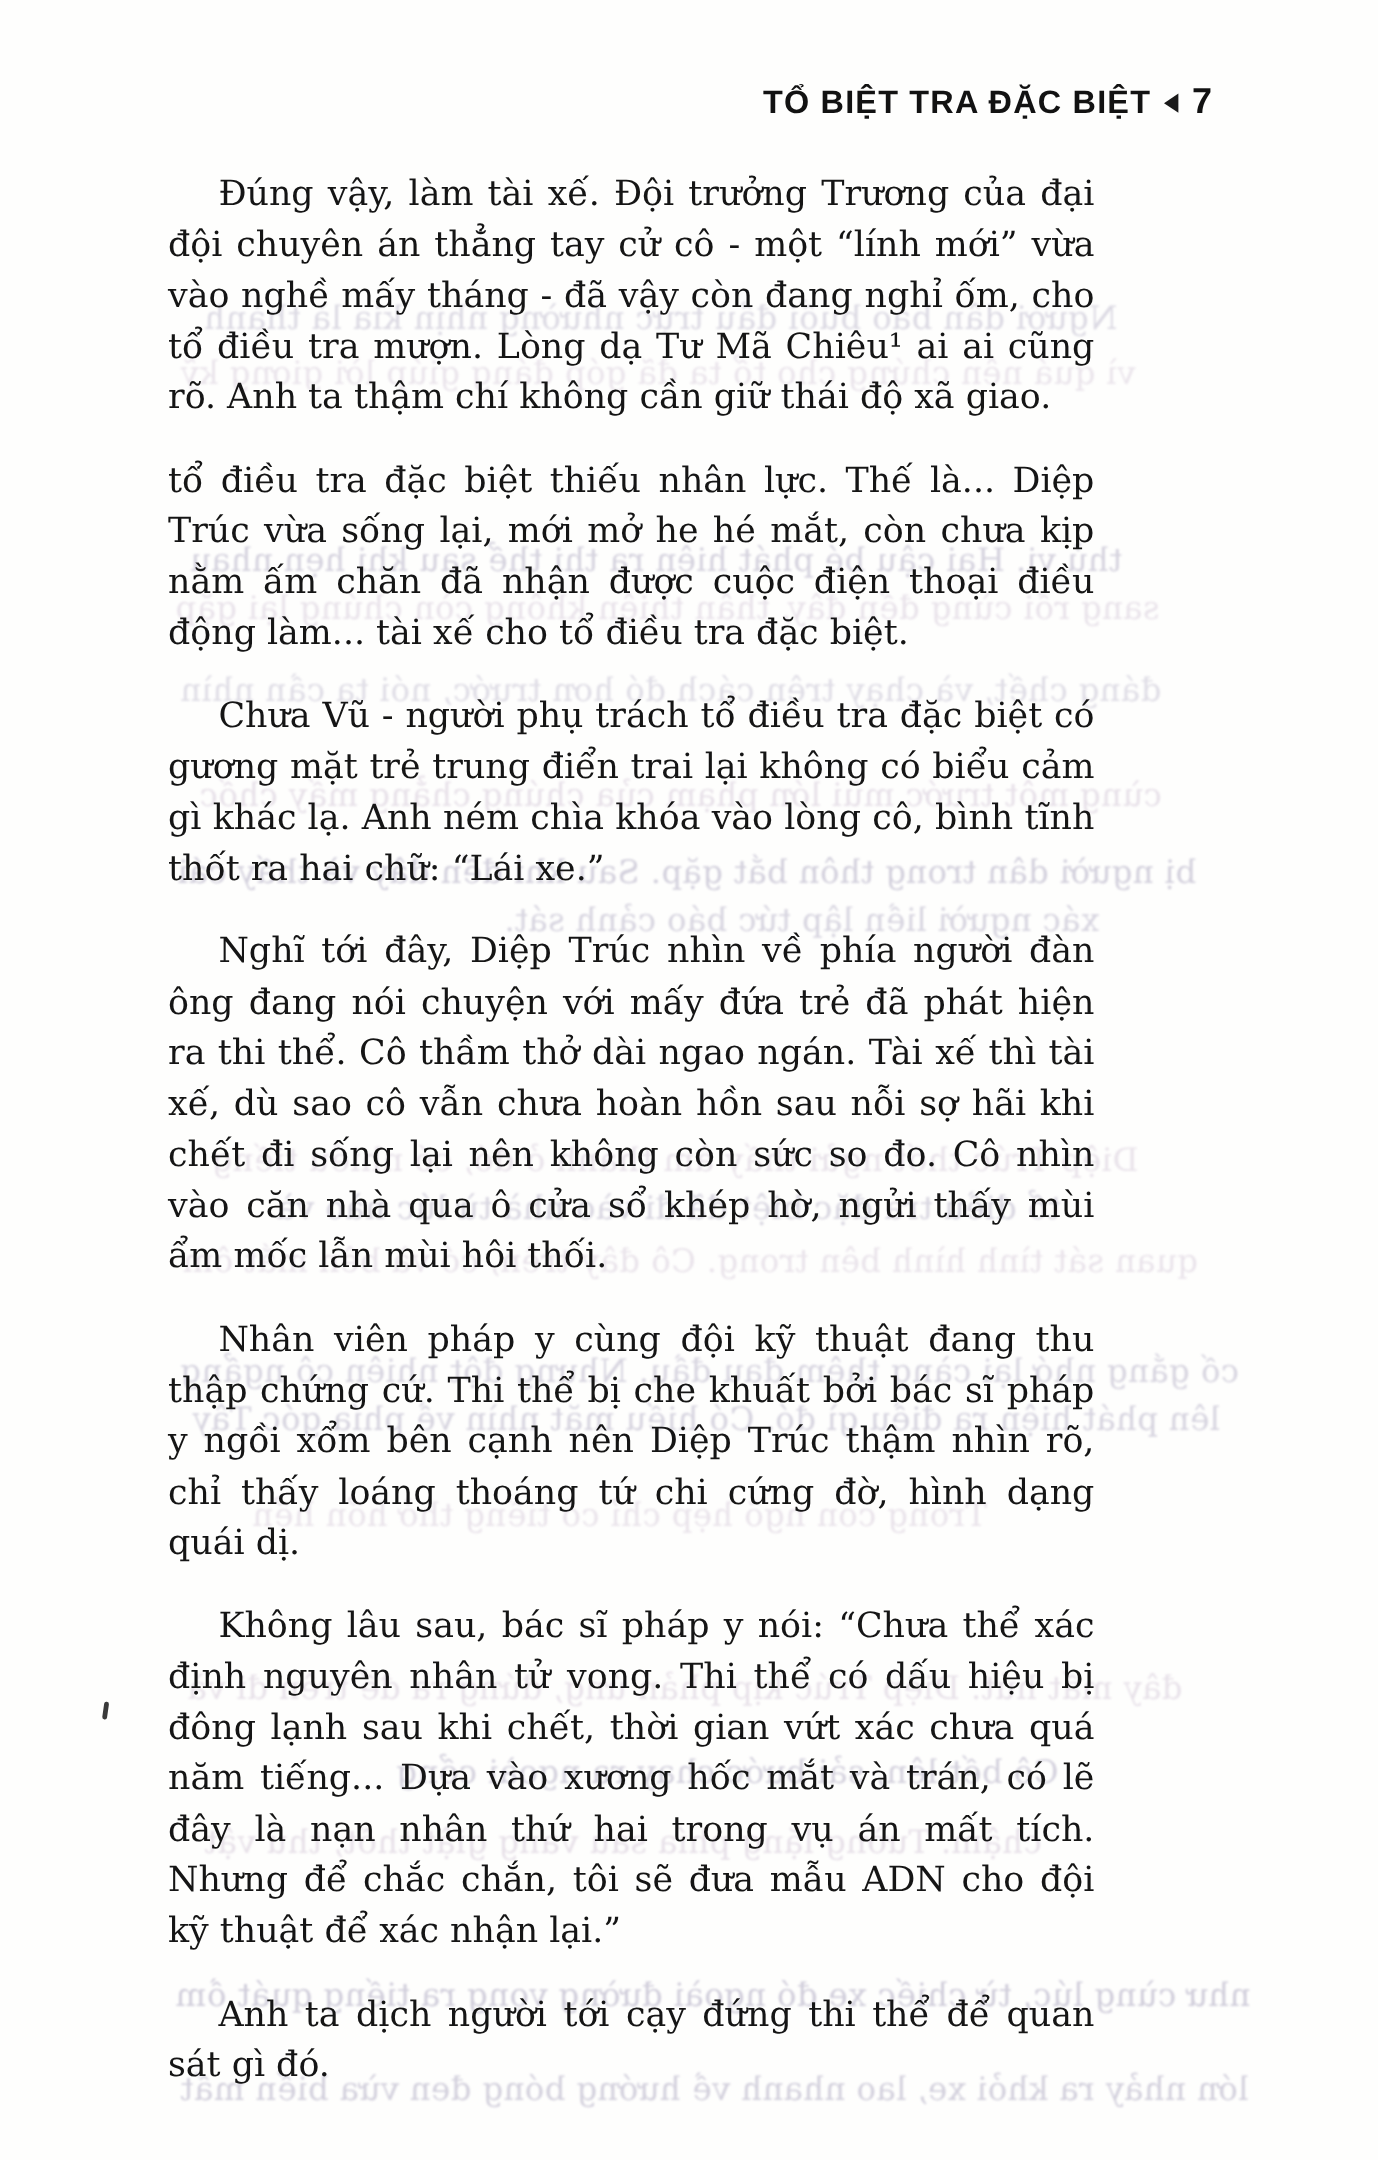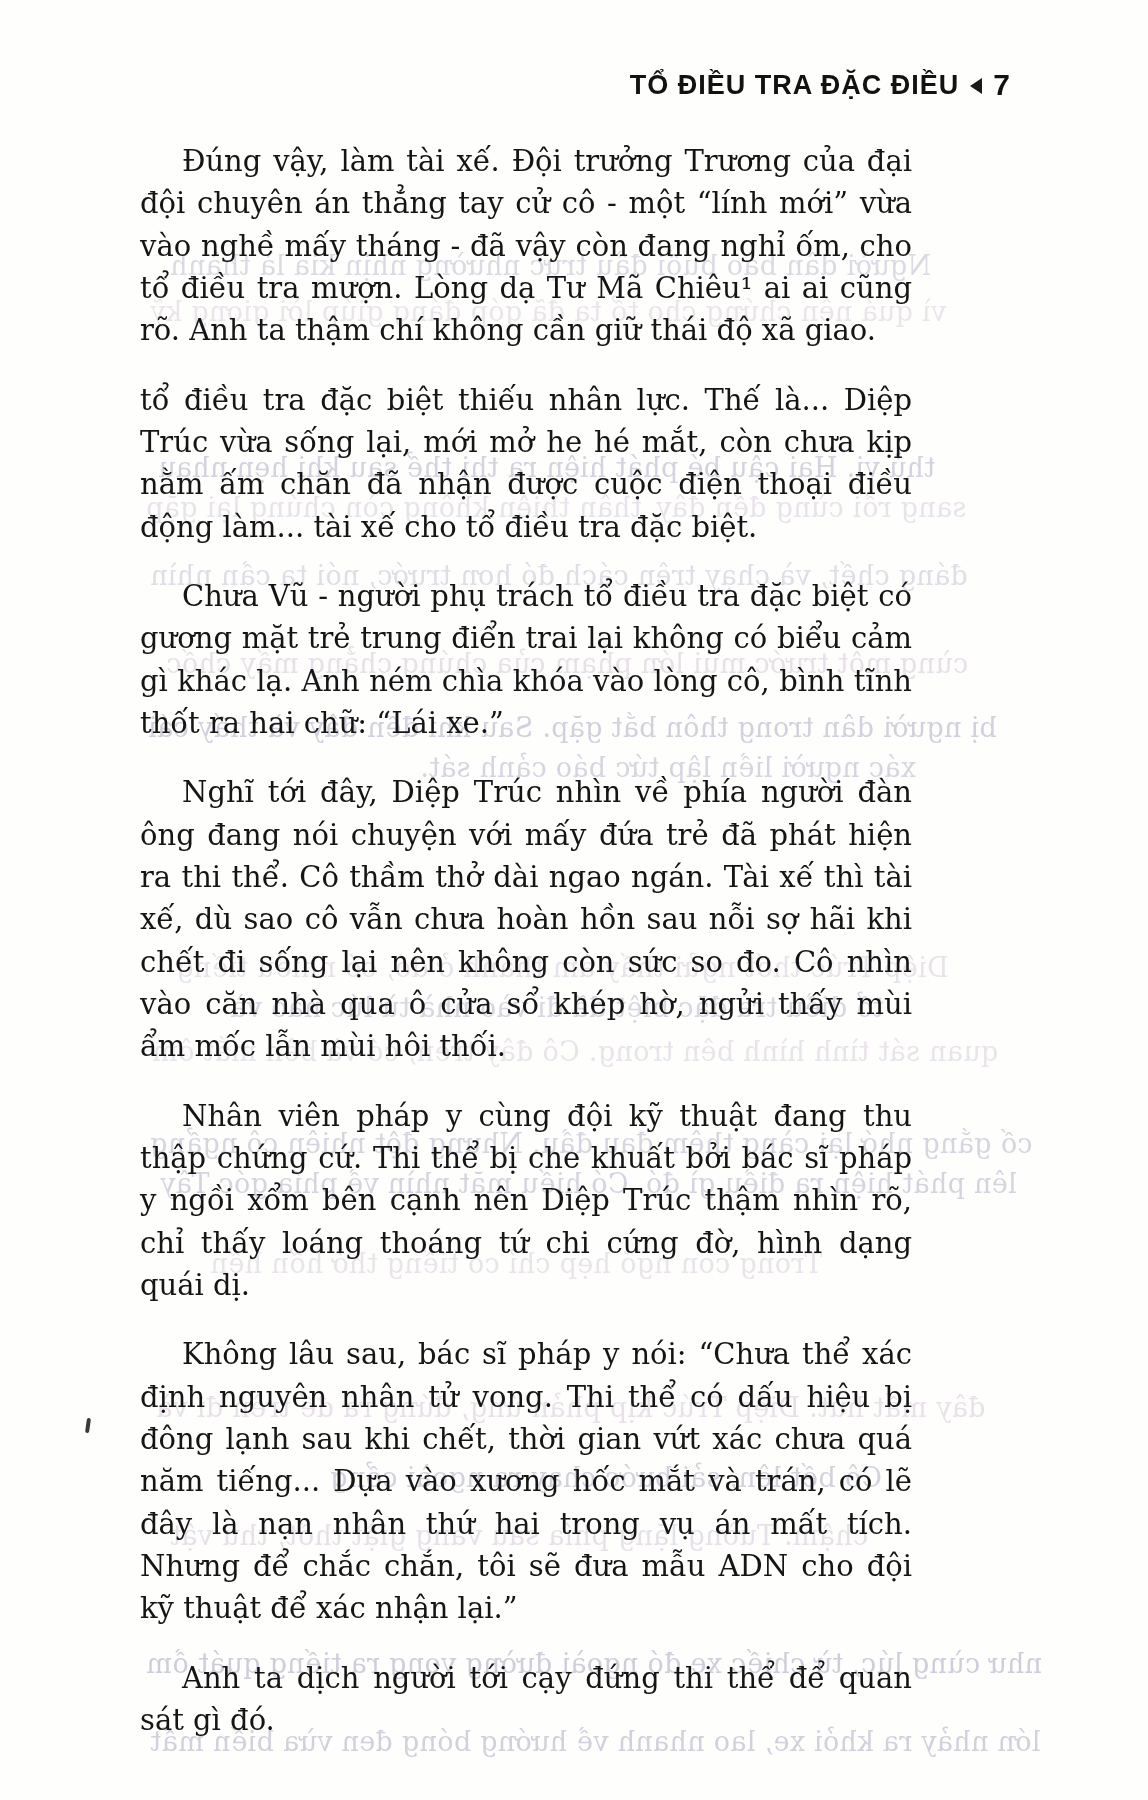--- a/index.html
+++ b/index.html
@@ -85,21 +85,21 @@
     <span class="bleed blue" style="top:1168px;left:160px;opacity:.35">lên phát hiện ra điều gì đó. Có hiếu mặt nhìn về phía góc Tây</span>
     <span class="bleed pink" style="top:1248px;left:210px;opacity:.27">Trong con ngõ hẹp chỉ có tiếng thở hổn hển</span>
     <span class="bleed pink" style="top:1392px;left:156px;opacity:.29">đây mất hút. Diệp Trúc kịp phản ứng, đứng ra để trên đi và</span>
     <span class="bleed blue" style="top:1462px;left:330px;opacity:.37">Cô bết lên, sải bước chạy ra ngoài cổng</span>
     <span class="bleed pink" style="top:1520px;left:170px;opacity:.30">chậm. Tường lặng phía sau vang giật thốt, thu vật</span>
     <span class="bleed blue" style="top:1648px;left:146px;opacity:.40">như cùng lúc, từ chiếc xe đó ngoài đường vọng ra tiếng quát ồm</span>
     <span class="bleed blue" style="top:1726px;left:150px;opacity:.38">lớn nhảy ra khỏi xe, lao nhanh về hướng bóng đen vừa biến mất</span>
   </div>
 
   <div class="running-header">
-    <span class="rh-title">TỔ ĐIỀU TRA ĐẶC ĐIỀU</span>
+    <span class="rh-title">TỔ BIỆT TRA ĐẶC BIỆT</span>
     <span class="rh-arrow"></span>
     <span class="rh-num">7</span>
   </div>
 
   <div class="text-block">
     <p class="para indent">Đúng vậy, làm tài xế. Đội trưởng Trương của đại đội chuyên án thẳng tay cử cô - một “lính mới” vừa vào nghề mấy tháng - đã vậy còn đang nghỉ ốm, cho tổ điều tra mượn. Lòng dạ Tư Mã Chiêu¹ ai ai cũng rõ. Anh ta thậm chí không cần giữ thái độ xã giao.</p>
     <p class="para">tổ điều tra đặc biệt thiếu nhân lực. Thế là... Diệp Trúc vừa sống lại, mới mở he hé mắt, còn chưa kịp nằm ấm chăn đã nhận được cuộc điện thoại điều động làm... tài xế cho tổ điều tra đặc biệt.</p>
     <p class="para indent">Chưa Vũ - người phụ trách tổ điều tra đặc biệt có gương mặt trẻ trung điển trai lại không có biểu cảm gì khác lạ. Anh ném chìa khóa vào lòng cô, bình tĩnh thốt ra hai chữ: “Lái xe.”</p>
     <p class="para indent">Nghĩ tới đây, Diệp Trúc nhìn về phía người đàn ông đang nói chuyện với mấy đứa trẻ đã phát hiện ra thi thể. Cô thầm thở dài ngao ngán. Tài xế thì tài xế, dù sao cô vẫn chưa hoàn hồn sau nỗi sợ hãi khi chết đi sống lại nên không còn sức so đo. Cô nhìn vào căn nhà qua ô cửa sổ khép hờ, ngửi thấy mùi ẩm mốc lẫn mùi hôi thối.</p>
     <p class="para indent">Nhân viên pháp y cùng đội kỹ thuật đang thu thập chứng cứ. Thi thể bị che khuất bởi bác sĩ pháp y ngồi xổm bên cạnh nên Diệp Trúc thậm nhìn rõ, chỉ thấy loáng thoáng tứ chi cứng đờ, hình dạng quái dị.</p>

